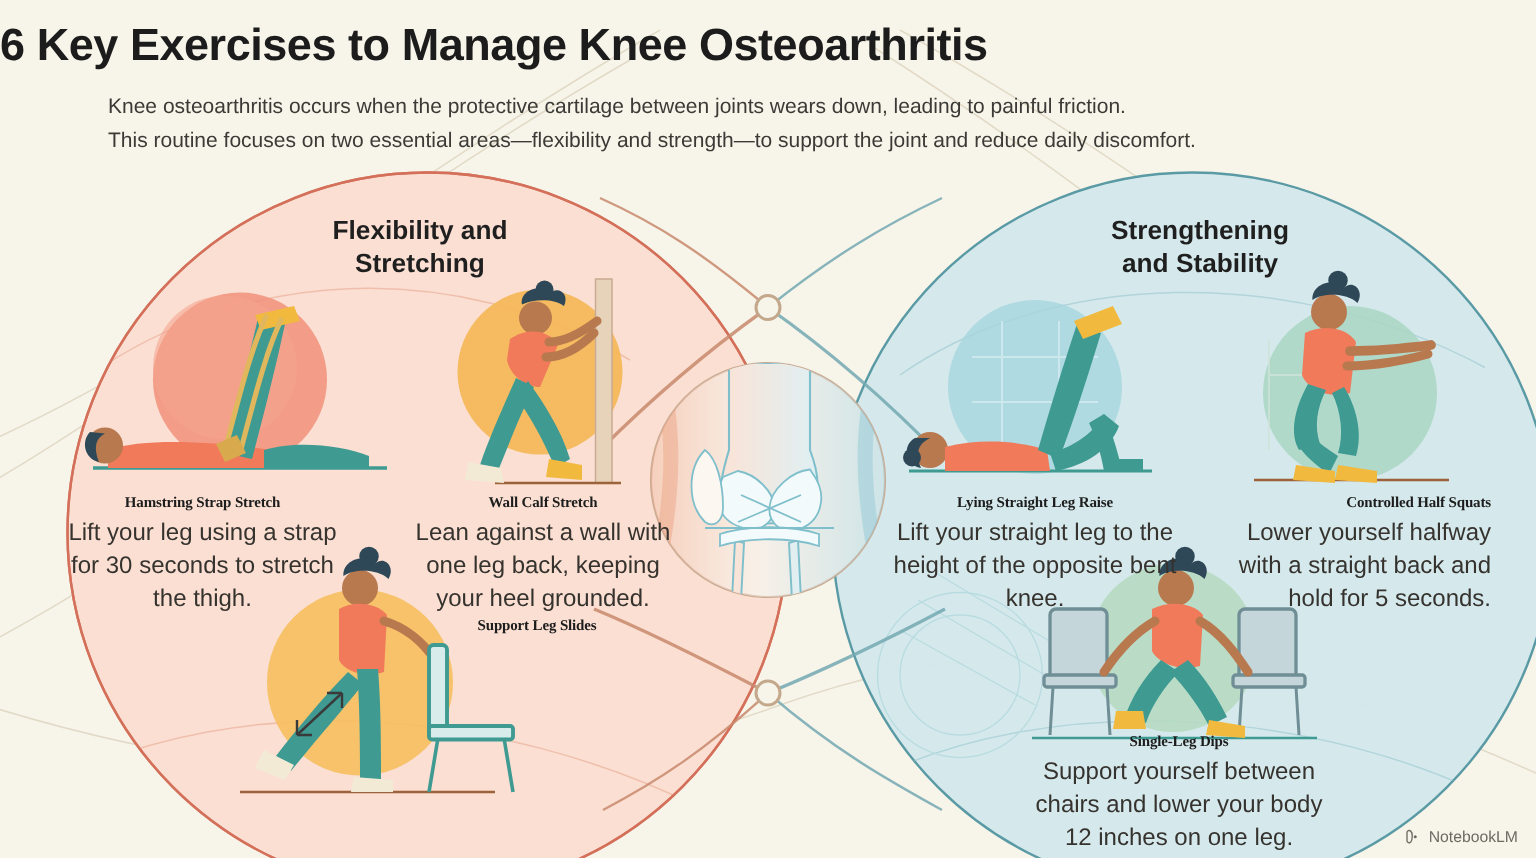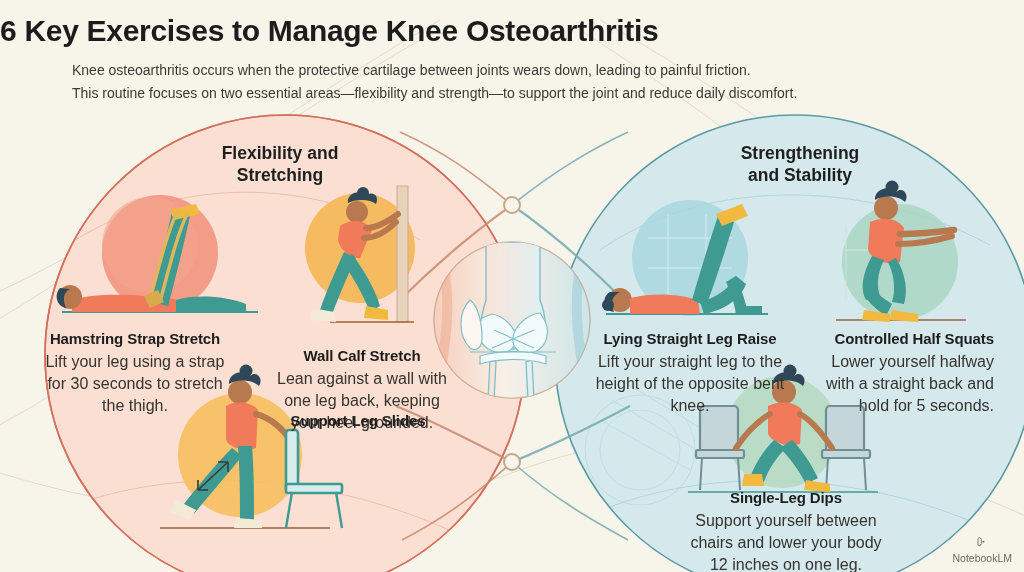--- a/index.html
+++ b/index.html
@@ -29,37 +29,37 @@
   .venn-heading{
     position:absolute;text-align:center;font-weight:bold;font-size:17.5px;
     line-height:1.28;color:#1f1f1f;z-index:6;
   }
   #heading-left{left:140px;top:142px;width:280px;}
   #heading-right{left:660px;top:142px;width:280px;}
 
   
   .ex{position:absolute;text-align:center;z-index:7;}
   .ex h4{
-    margin:0 0 3px 0;font-size:15px;font-weight:bold;color:#1d1d1d;
-    line-height:1.2;letter-spacing:-0.1px;
+    margin:0 0 3px 0;font-size:10px;font-weight:bold;color:#1d1d1d;
+    line-height:1.2;letter-spacing:-0.1px;font-family:Liberation Serif, serif;
   }
   .ex p{
     margin:0;font-size:16px;line-height:1.38;color:#36332f;
   }
   #ex-hamstring{left:40px;top:330px;width:190px;}
-  #ex-wallcalf{left:272px;top:330px;width:180px;margin-top:17px;}
+  #ex-wallcalf{left:272px;top:330px;width:180px;}
   #ex-legslides{left:268px;top:412px;width:180px;}
   #ex-legraise{left:592px;top:330px;width:196px;}
   #ex-halfsquat{left:808px;top:330px;width:186px;text-align:right;}
   #ex-dips{left:688px;top:489px;width:196px;}
 
   
   .watermark{
     position:absolute;right:12px;bottom:8px;display:flex;align-items:center;gap:4px;
-    font-size:10.5px;color:#6d6a64;z-index:9;flex-direction:column;
+    font-size:10.5px;color:#6d6a64;z-index:9;
   }
   .watermark .wm-ico{display:block;width:12px;height:12px;}
 </style>
 </head>
 <body>
 
 <div id="stage">
 
   <svg class="layer" id="bgsvg" viewBox="0 0 1024 572">
     <rect x="0" y="0" width="1024" height="572" fill="#f7f4e9"></rect>

